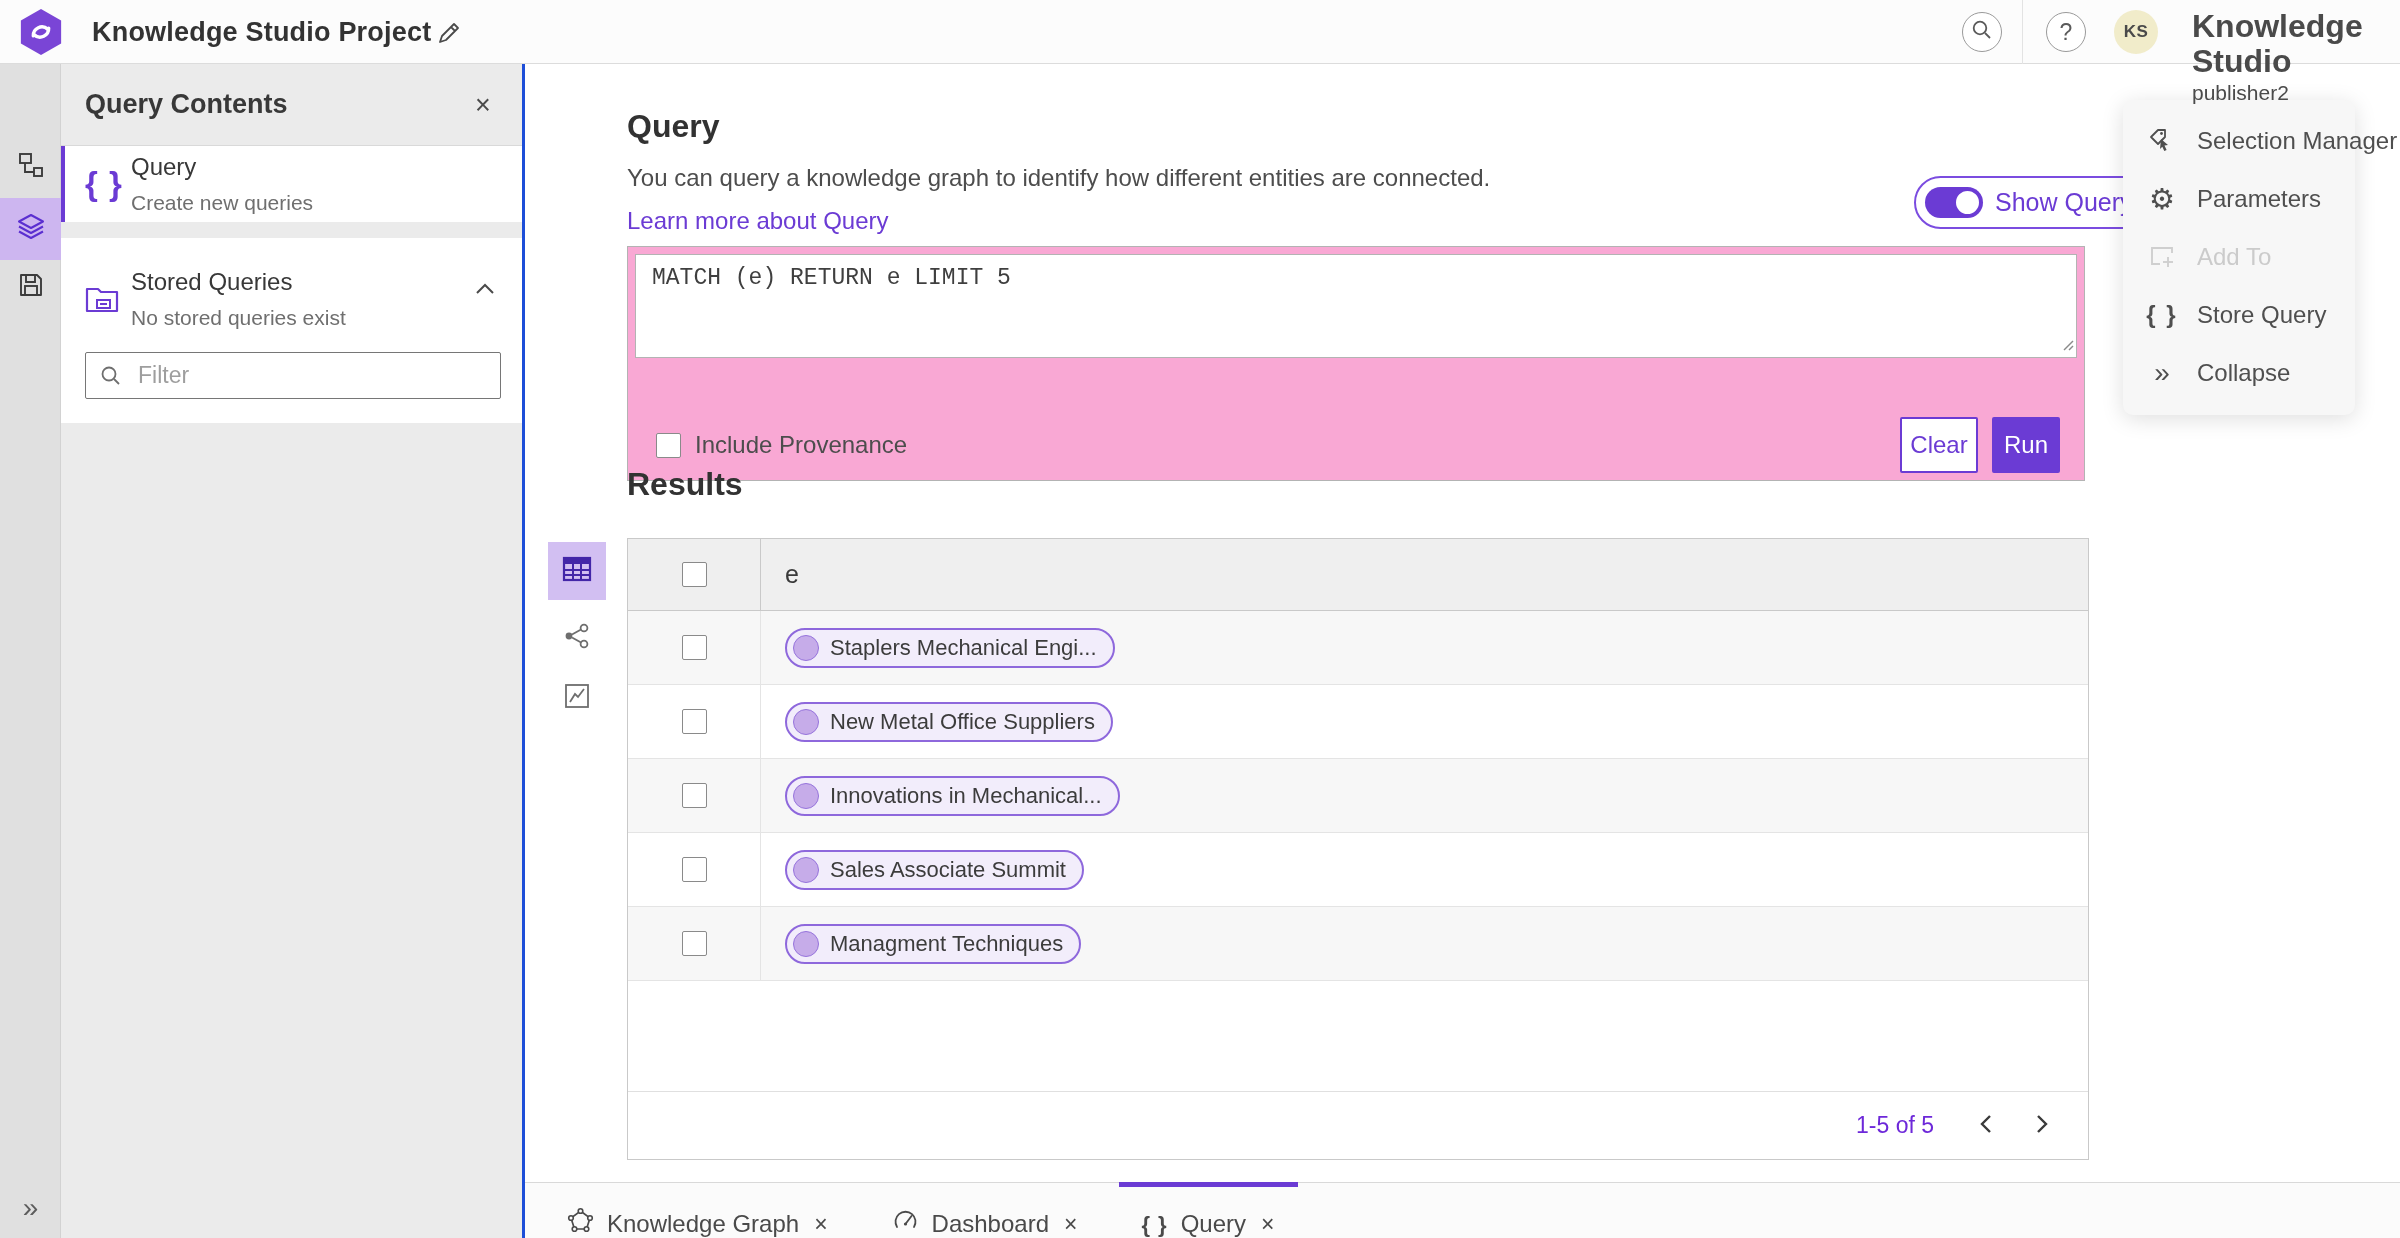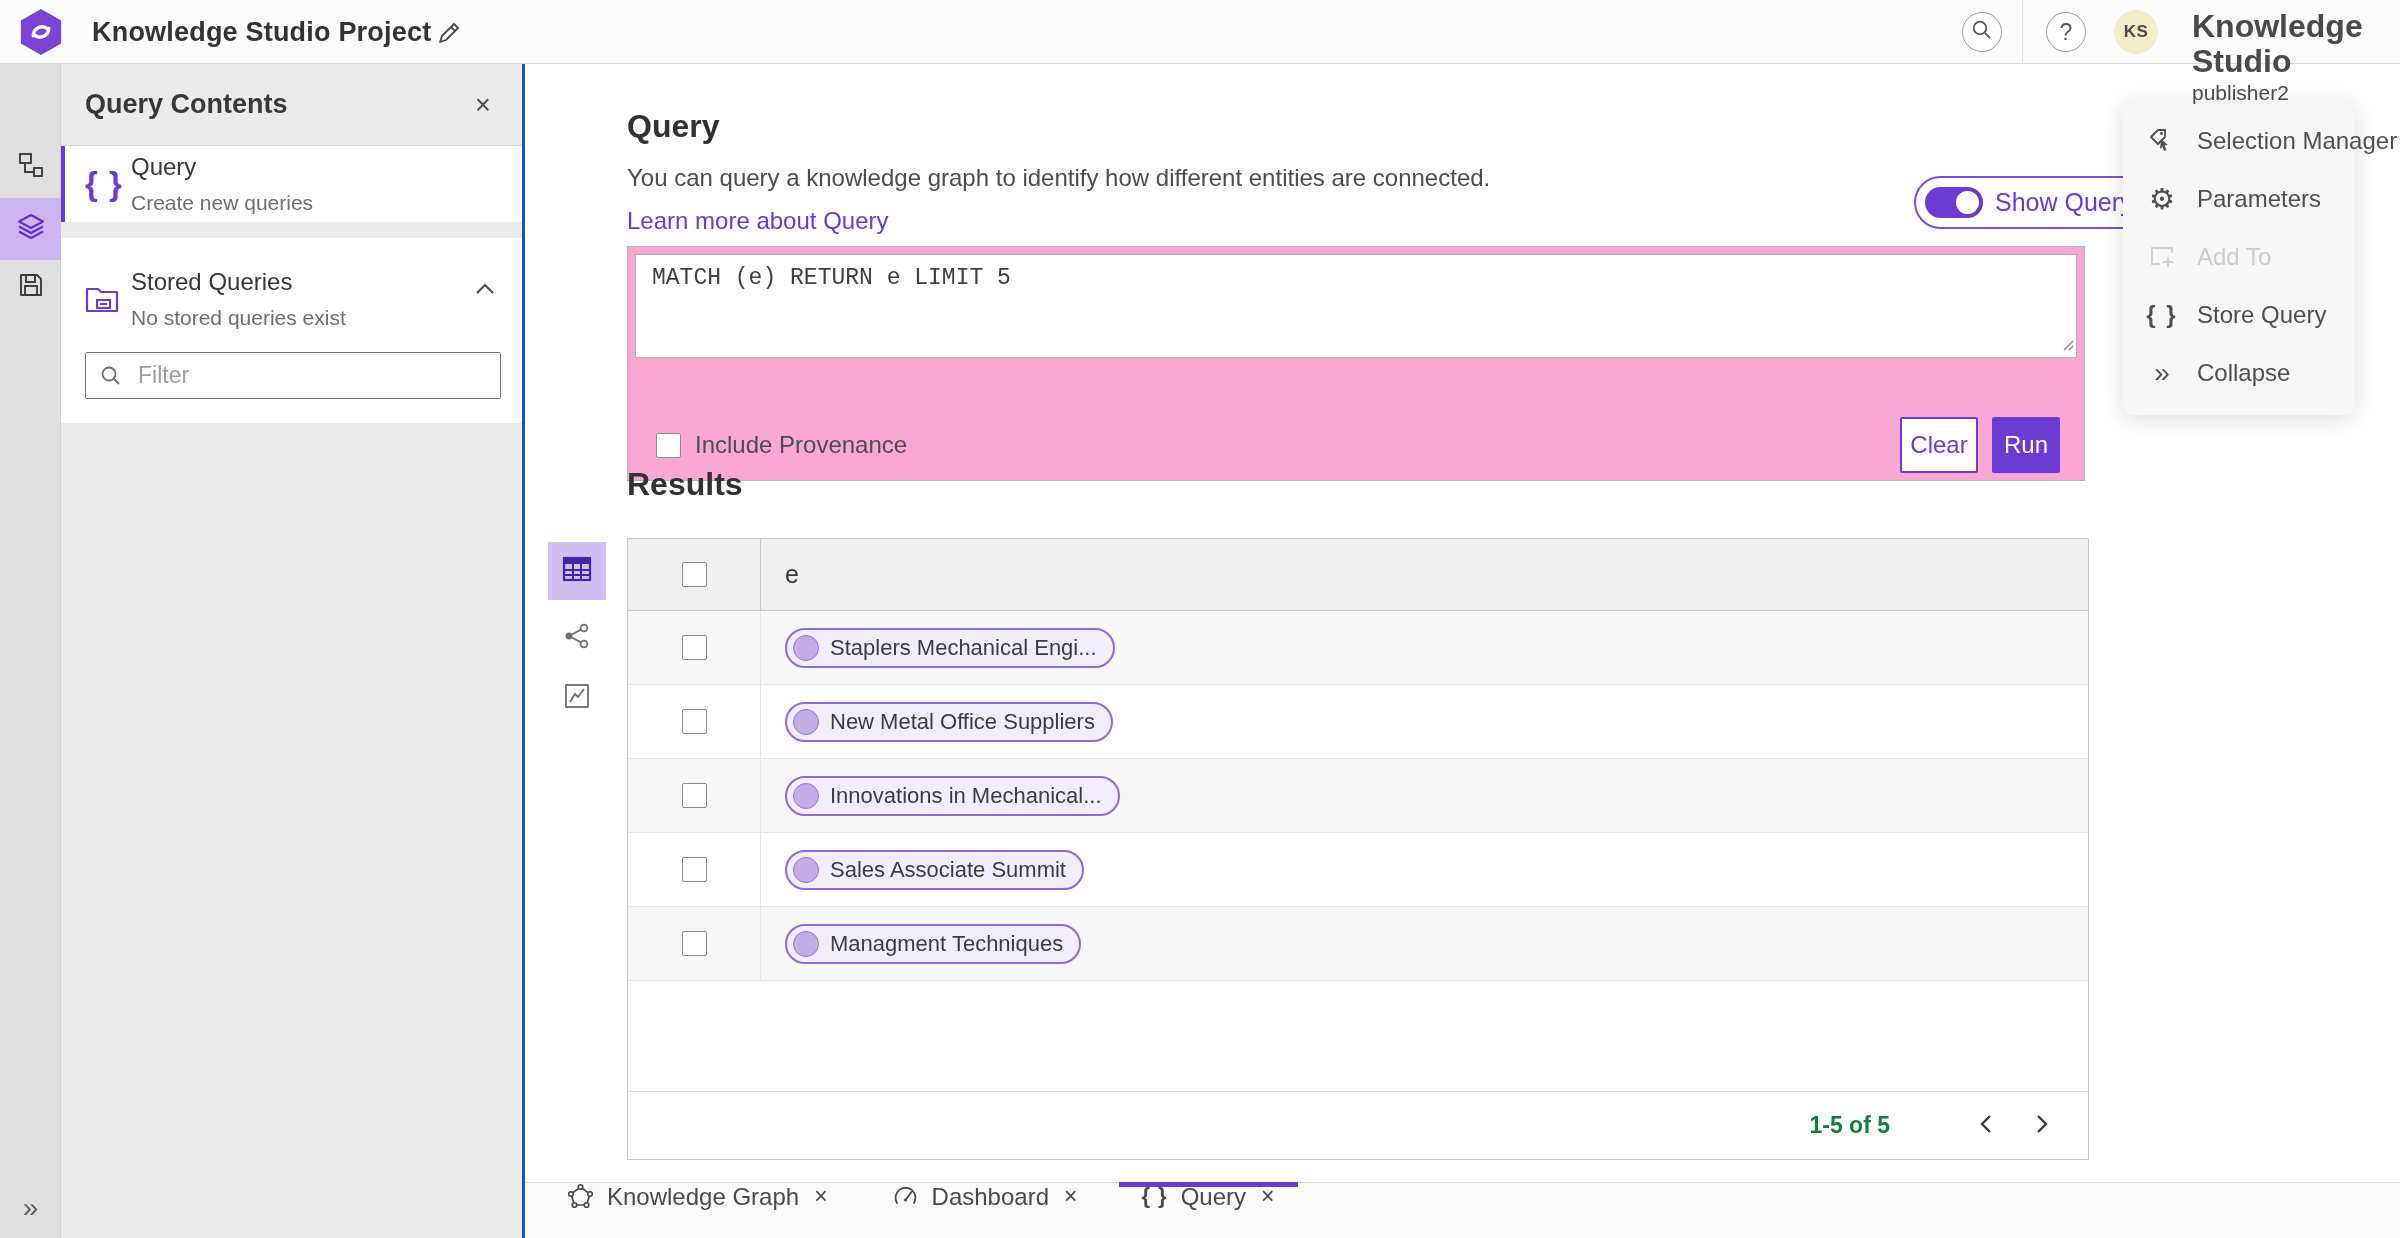--- a/index.html
+++ b/index.html
@@ -81,38 +81,38 @@
   .t-data-cell { flex:1; display:flex; align-items:center; padding-left:24px; }
   .t-colname { font-size:25px; color:#3a3a3a; }
   .t-row { height:74px; display:flex; border-bottom:1px solid #e4e4e4; flex-shrink:0; }
   .t-row.odd { background:#f7f7f7; }
   .t-row .t-check-cell { border-right:1px solid #e4e4e4; }
   .pill { display:inline-flex; align-items:center; height:40px; border:2px solid #8e68dc; border-radius:21px; background:#f2edfb; padding:0 16px 0 6px; gap:11px; cursor:pointer; }
   .pill-dot { width:26px; height:26px; border-radius:50%; background:#c6ace9; border:1.5px solid #9673dc; flex-shrink:0; }
   .pill-label { font-size:22px; color:#3c3c3c; white-space:nowrap; }
   .t-fill { flex:1; }
   .t-pagination { height:68px; border-top:1px solid #e0e0e0; display:flex; align-items:center; justify-content:flex-end; padding-right:22px; flex-shrink:0; }
-  .page-range { font-size:23px; color:#15803d; margin-right:72px;font-weight:bold; }
+  .page-range { font-size:23px; color:#6d28d9; margin-right:28px; }
   .page-btn { width:48px; height:48px; display:flex; align-items:center; justify-content:center; cursor:pointer; }
   .page-btn + .page-btn { margin-left:8px; }
 
   
   .float-panel { position:absolute; left:2123px; top:100px; width:232px; height:315px; background:#f7f7f7; border-radius:10px; box-shadow:0 4px 22px rgba(0,0,0,.13); z-index:25; padding:12px 0; }
   .fp-item { height:58px; display:flex; align-items:center; padding:0 22px; gap:18px; cursor:pointer; }
   .fp-icon { width:34px; display:flex; align-items:center; justify-content:center; flex-shrink:0; }
   .fp-label { font-size:24px; color:#4f4f4f; white-space:nowrap; }
   .fp-item.disabled { cursor:default; }
   .fp-item.disabled .fp-label { color:#cbcbcb; }
   .gear-glyph { font-size:29px; color:#4f4f4f; font-family:"DejaVu Sans",sans-serif; }
   .braces-sm { font-size:24px; font-weight:600; color:#4f4f4f; letter-spacing:2px; }
   .dbl-chev { font-size:28px; color:#4f4f4f; }
 
   
   .tabbar { position:absolute; left:525px; top:1182px; width:1875px; height:56px; background:#fbfbfb; border-top:1px solid #d9d9d9; display:flex; align-items:stretch; padding-left:20px; z-index:15; }
-  .tab { position:relative; display:flex; align-items:flex-start; gap:13px; padding:0 22px; cursor:pointer; }
+  .tab { position:relative; display:flex; align-items:flex-end; gap:13px; padding:0 22px; cursor:pointer; }
   .tab + .tab { margin-left:18px; }
   .tab-label { font-size:24px; color:#4a4a4a; white-space:nowrap; }
   .tab-close { font-size:23px; color:#4a4a4a; padding:0 2px; cursor:pointer; }
   .tab.active::before { content:""; position:absolute; left:0; top:-1px; width:100%; height:5px; background:#6b3bd4; }
   .braces-tab { font-size:22px; font-weight:600; color:#4a4a4a; letter-spacing:1px; }
 </style>
 </head>
 <body>
 
 <div class="screen">

